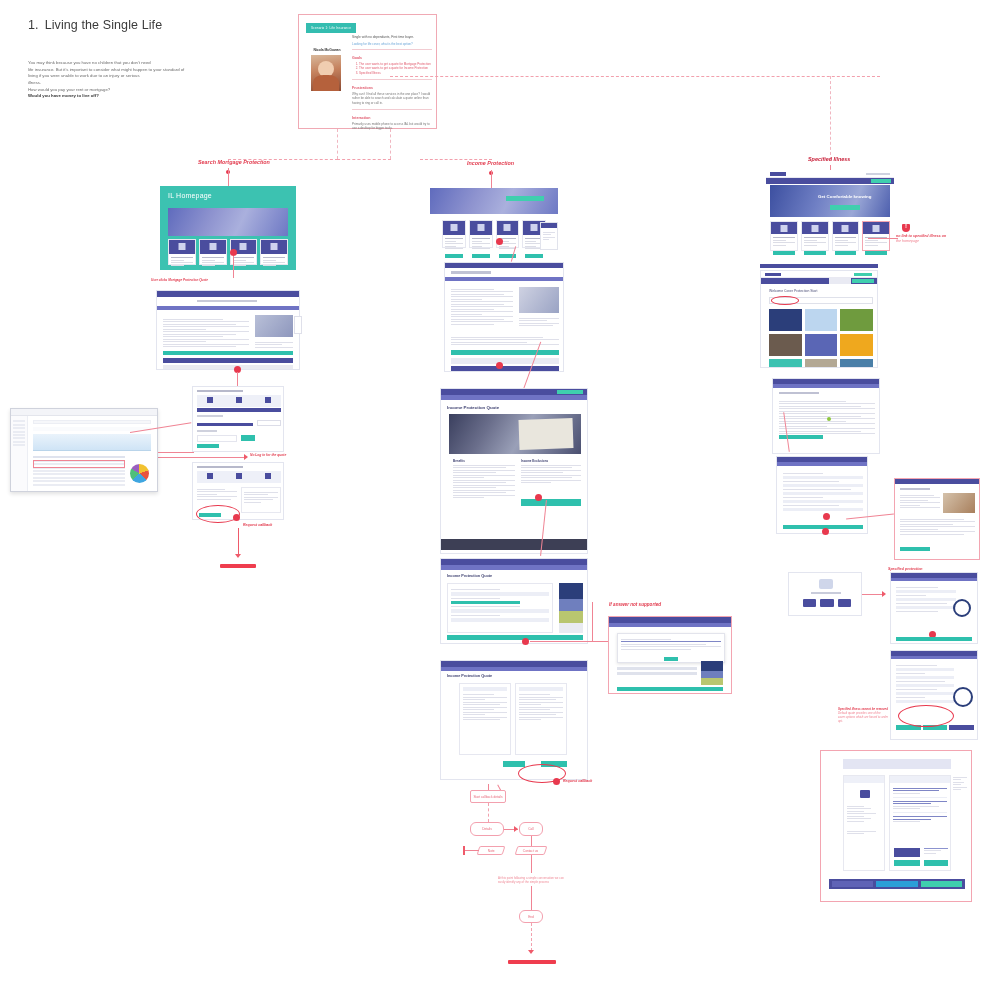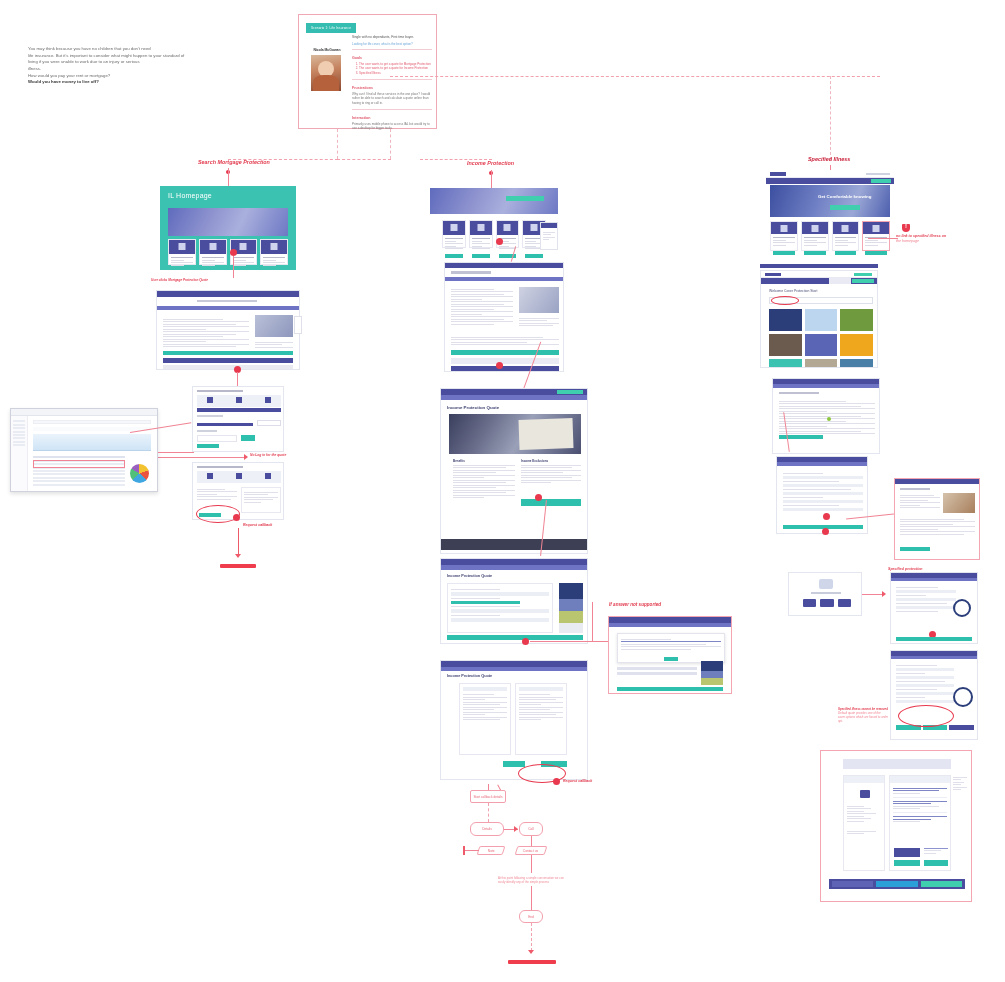--- a/index.html
+++ b/index.html
@@ -200,20 +200,23 @@
     color:#fff; font-size:7px; position:absolute; left:8px; top:6px;
     letter-spacing:.2px;
   }
 </style>
 </head>
 <body>
 
 <div id="board">
 
   <div class="abs" id="title-block">
+    <div id="page-title">
+      <span class="num">1.</span><span>Living the Single Life</span>
+    </div>
     <div id="intro-copy">
       <div>You may think because you have  no children that you don't need</div>
       <div>life insurance. But it's important to  consider what might happen to your standard of</div>
       <div>living if you were unable to work due to an injury or serious</div>
       <div>illness.</div>
       <div>How would you pay your rent or  mortgage?</div>
       <div class="strong">Would you have money to live off?</div>
     </div>
   </div>
 

